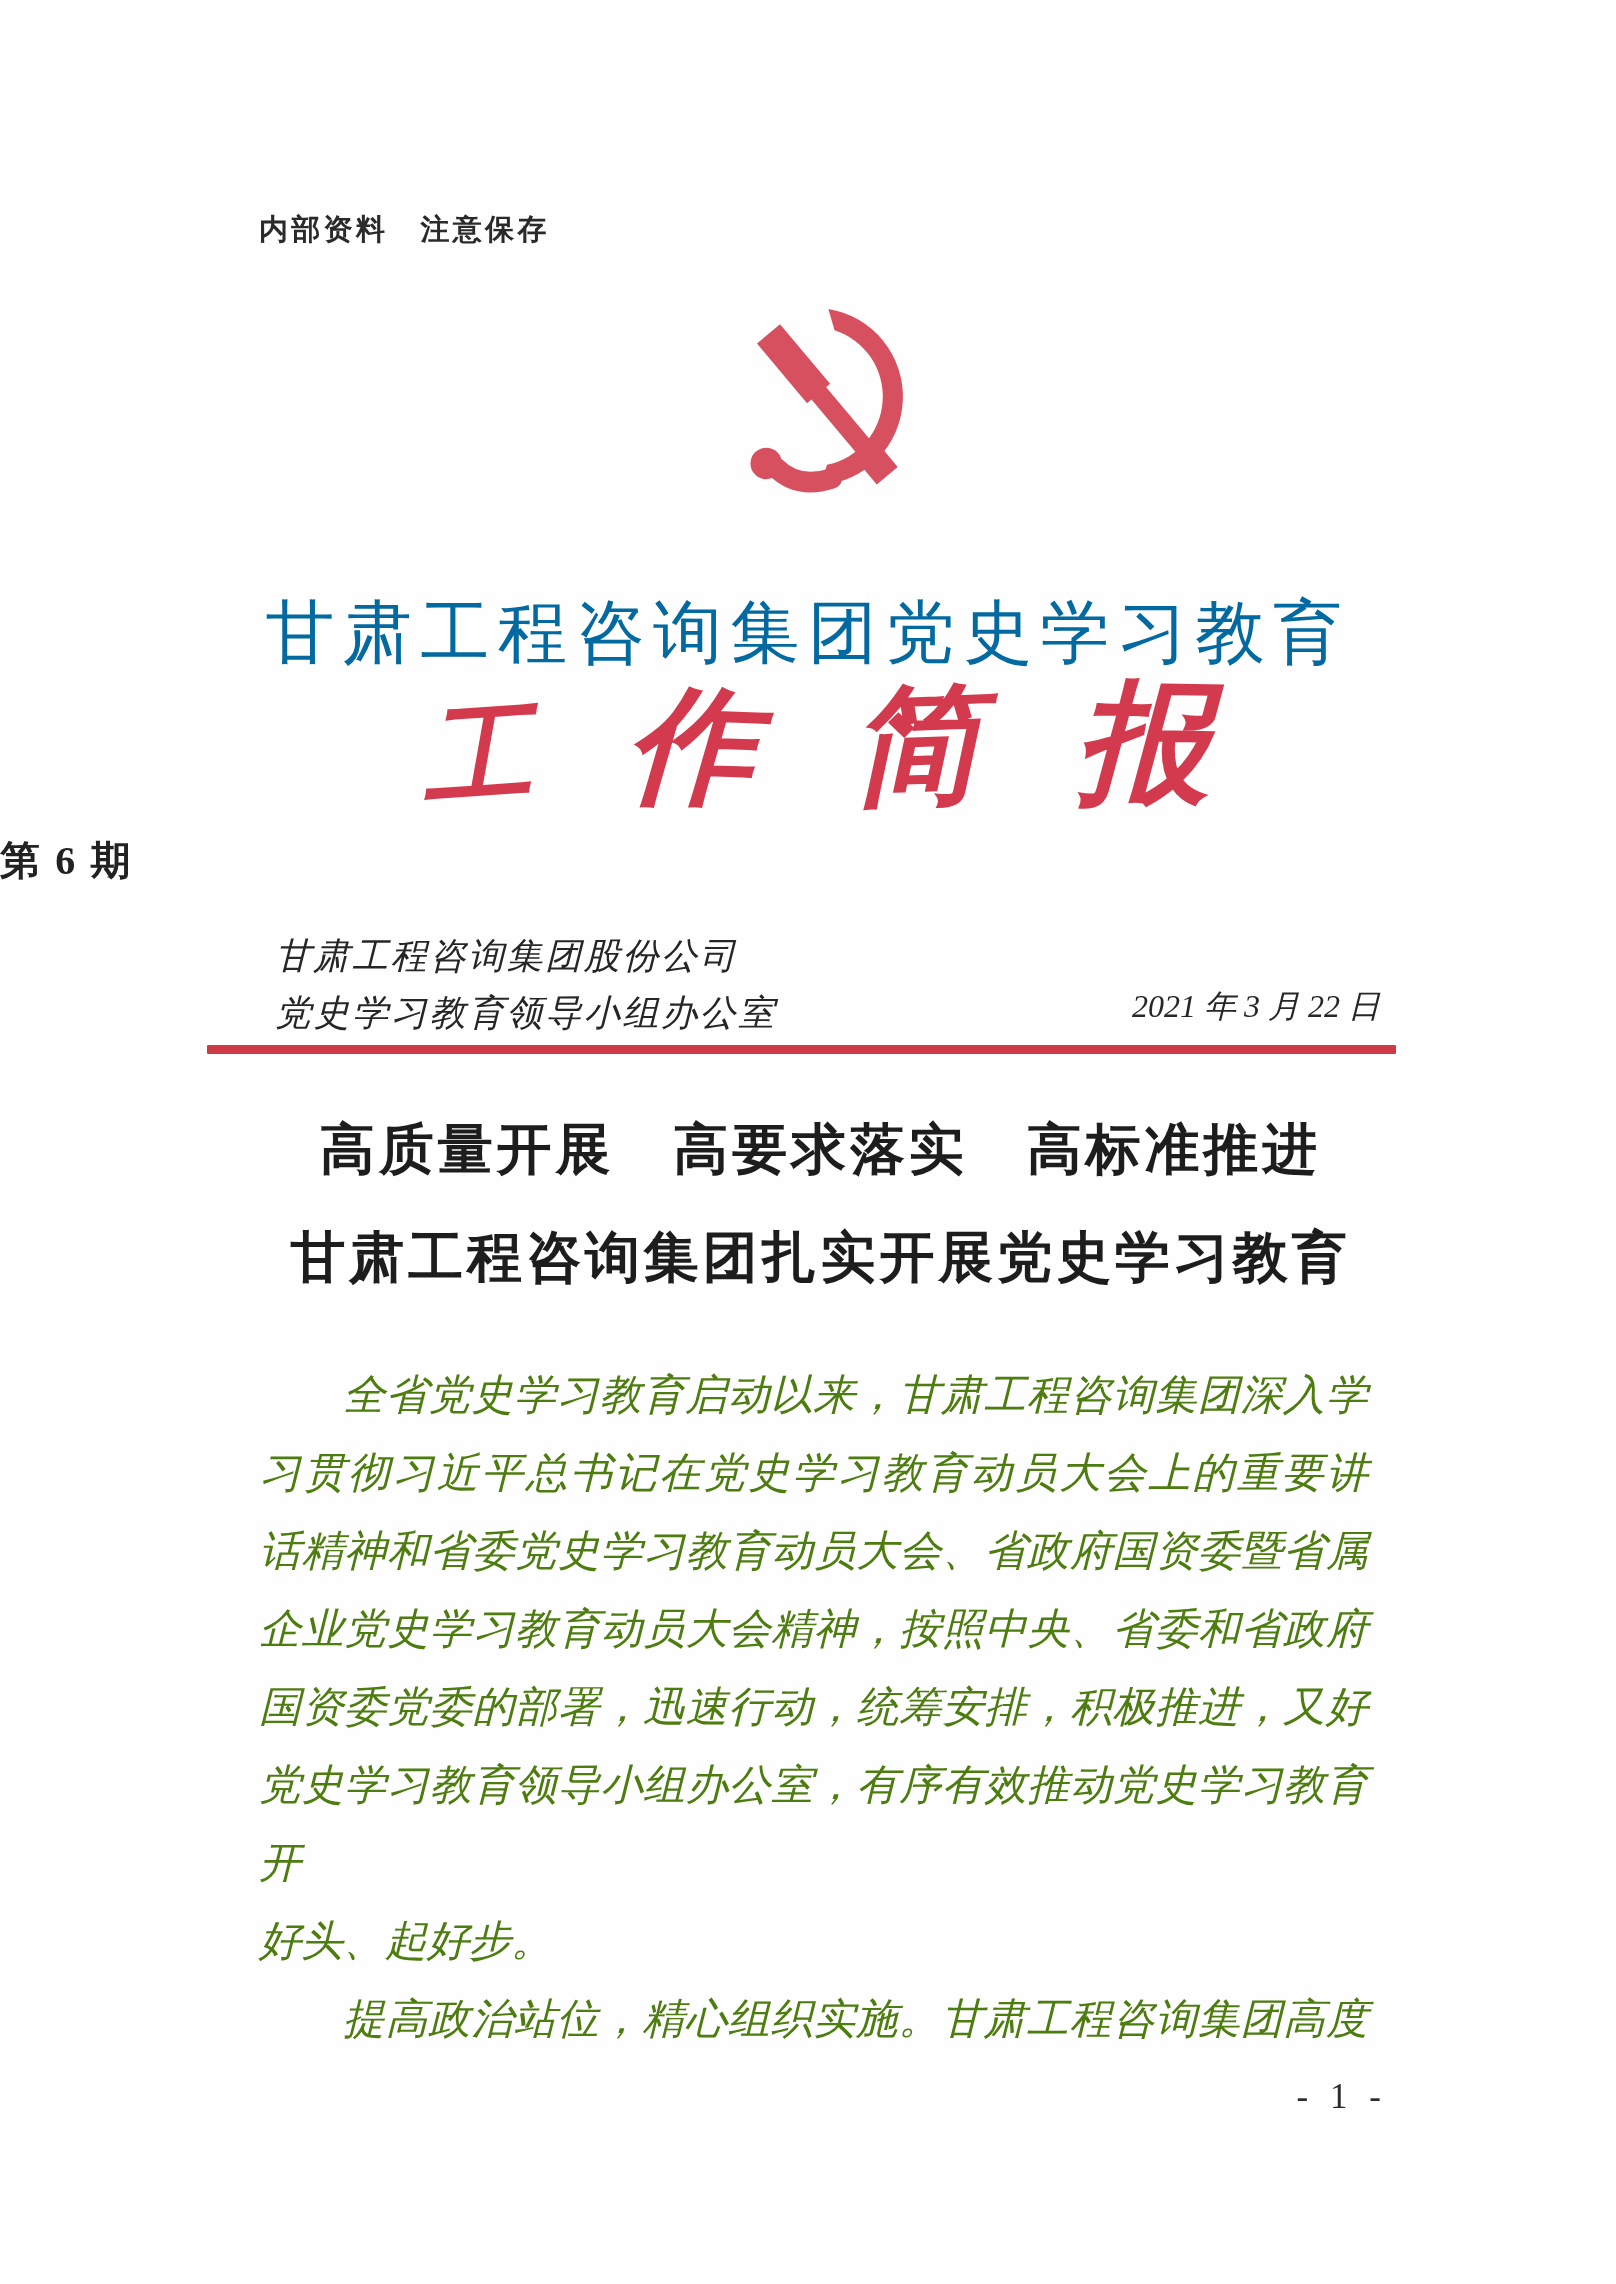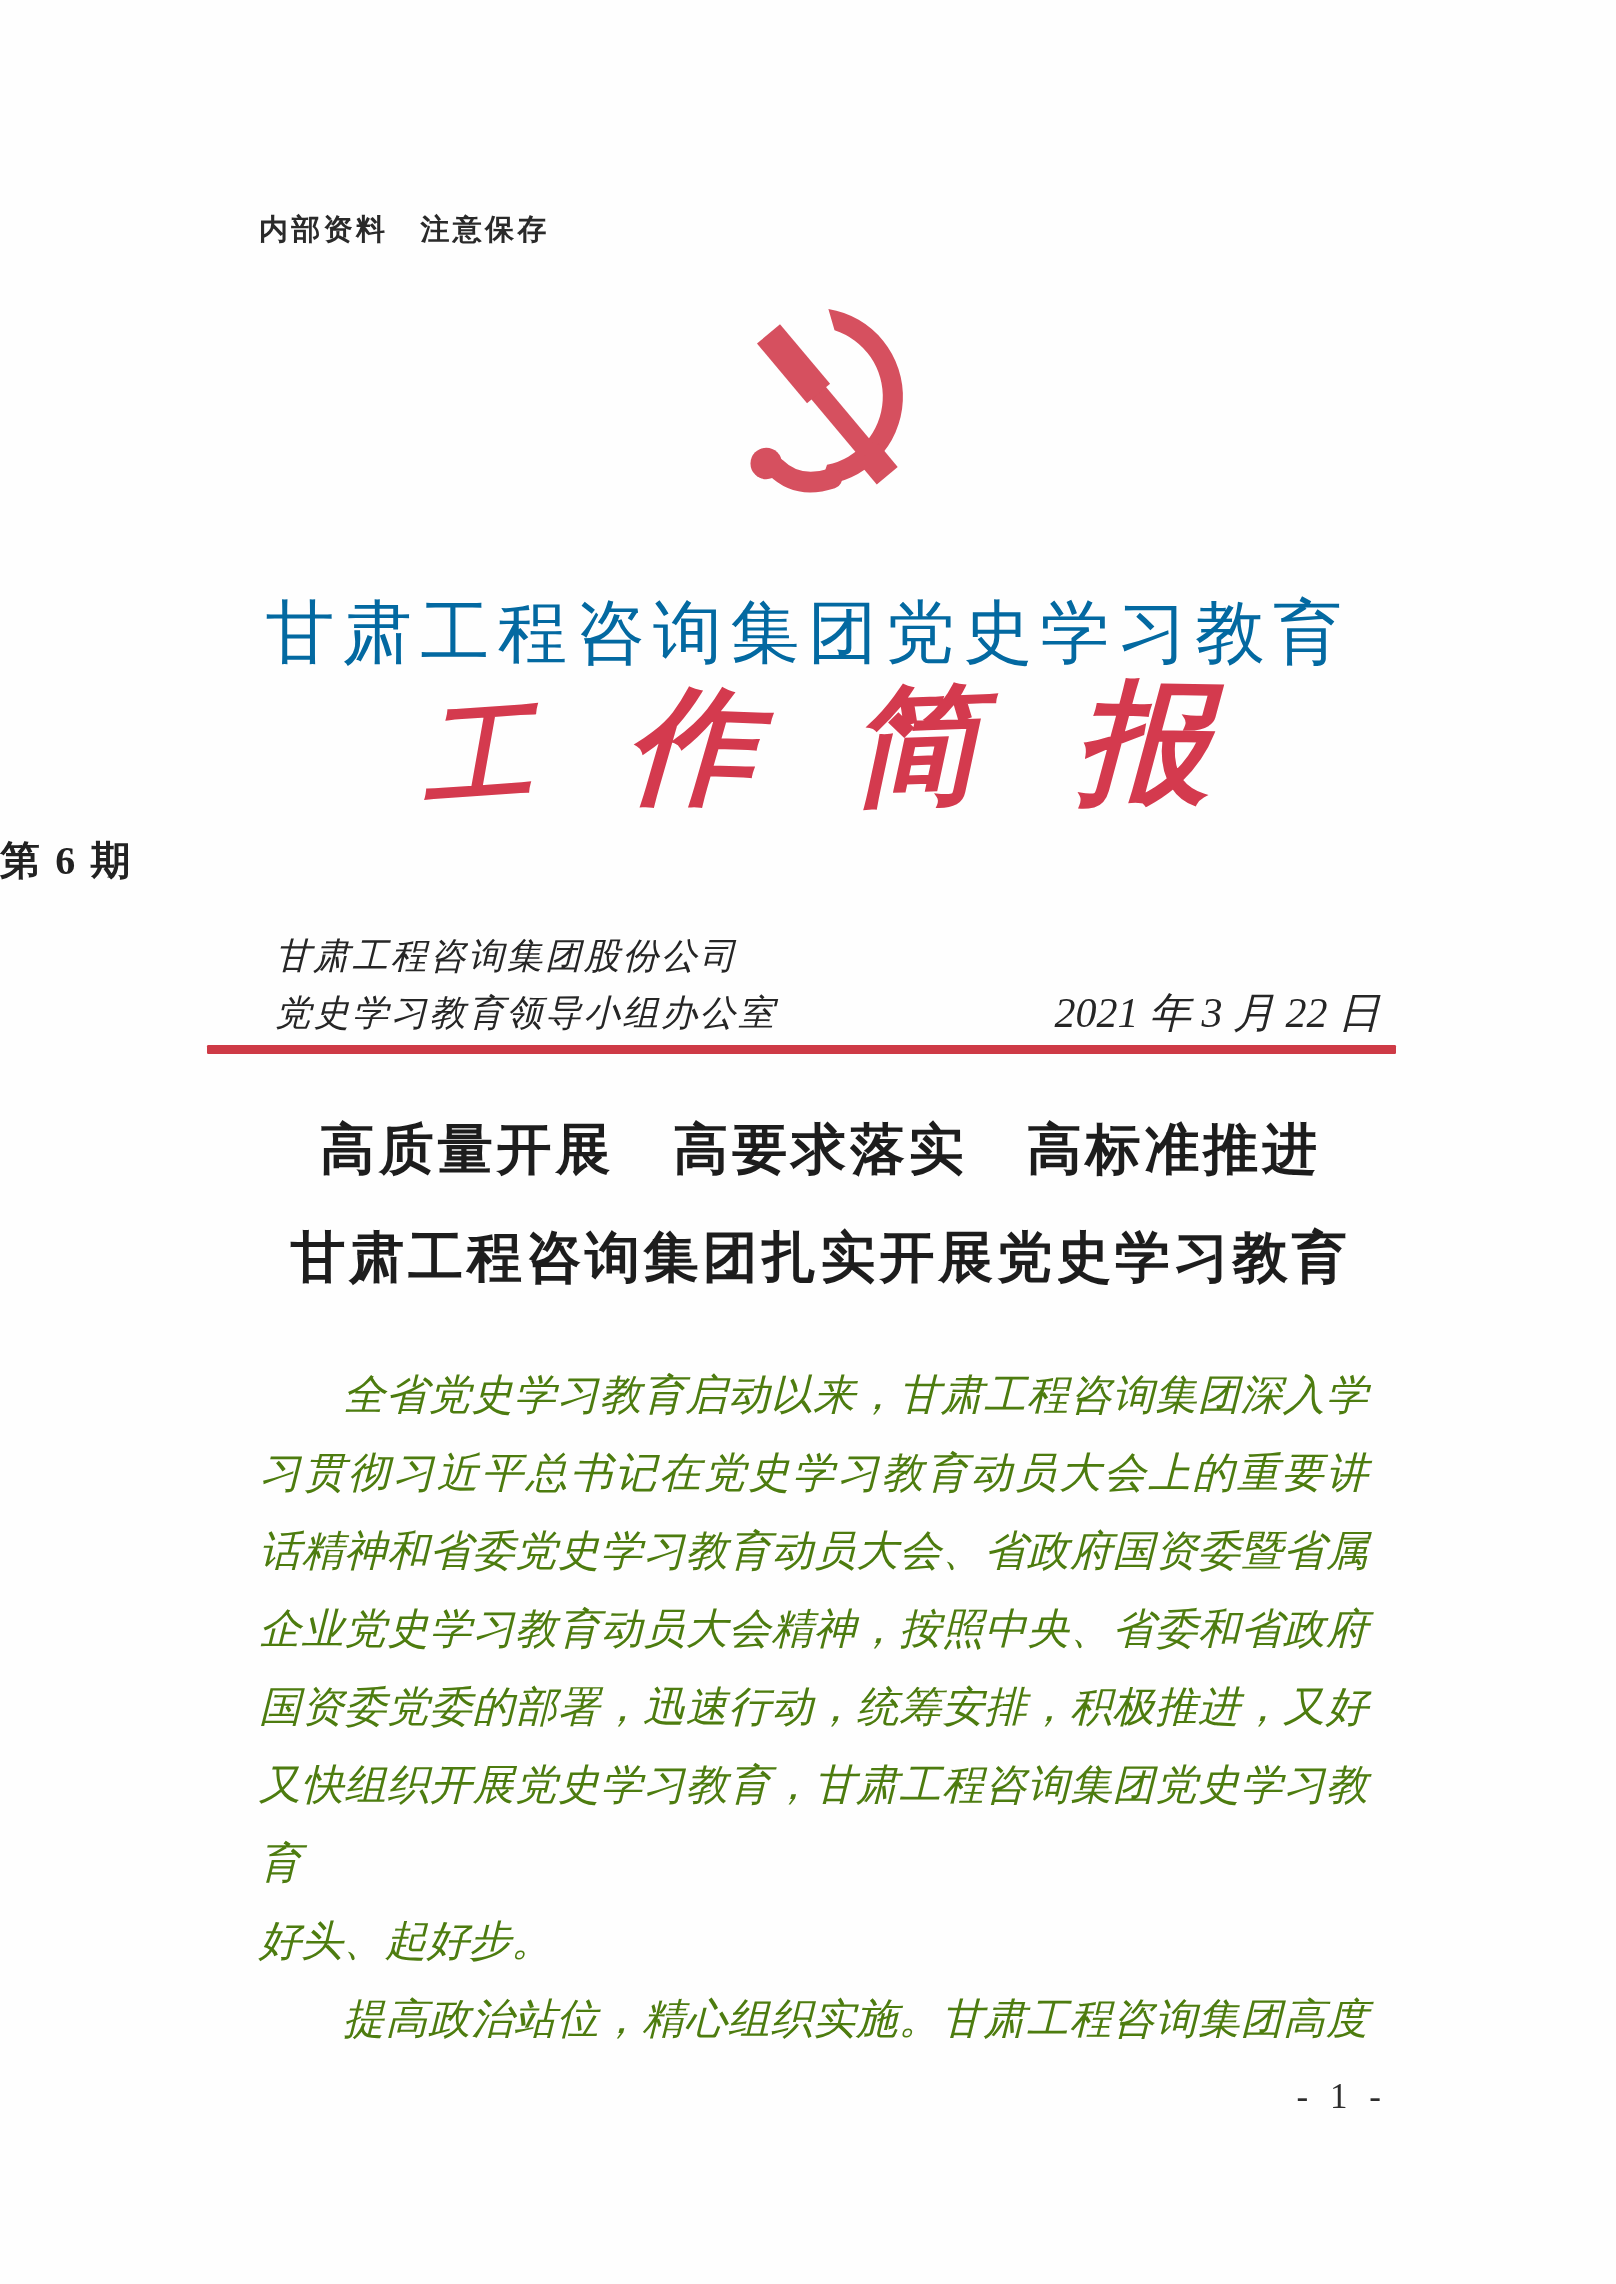--- a/index.html
+++ b/index.html
@@ -57,21 +57,21 @@
   
   .publisher {
     position: absolute; left: 259px; top: 928px;
     font-style: italic; font-weight: 500;
     font-size: 36px; line-height: 57px; letter-spacing: 2.6px;
     color: #262626; white-space: nowrap; margin-left: 16px;
   }
   .pub-date {
     position: absolute; right: 236px; top: 985px;
     font-style: italic; font-weight: 500;
-    font-size: 42px; color: #262626; white-space: pre;
+    font-size: 32px; color: #262626; white-space: pre;
   }
 
   
   .red-rule {
     position: absolute; left: 207px; top: 1045px;
     width: 1189px; height: 9px; border-radius: 1.3px;
   }
 
   
   .headline {
@@ -151,21 +151,21 @@
     <div>高质量开展　高要求落实　高标准推进</div>
     <div>甘肃工程咨询集团扎实开展党史学习教育</div>
   </div>
 
   <div class="body-text">
     <div class="body-line indent">全省党史学习教育启动以来，甘肃工程咨询集团深入学</div>
     <div class="body-line">习贯彻习近平总书记在党史学习教育动员大会上的重要讲</div>
     <div class="body-line">话精神和省委党史学习教育动员大会、省政府国资委暨省属</div>
     <div class="body-line">企业党史学习教育动员大会精神，按照中央、省委和省政府</div>
     <div class="body-line">国资委党委的部署，迅速行动，统筹安排，积极推进，又好</div>
-    <div class="body-line">又快组织开展党史学习教育，甘肃工程咨询集团党史学习教育</div>
+    <div class="body-line">党史学习教育领导小组办公室，有序有效推动党史学习教育开</div>
     <div class="body-line short">好头、起好步。</div>
     <div class="body-line indent">提高政治站位，精心组织实施。甘肃工程咨询集团高度</div>
   </div>
 
   <div class="page-number">- 1 -</div>
 
 </div>
 
 
 </body></html>

